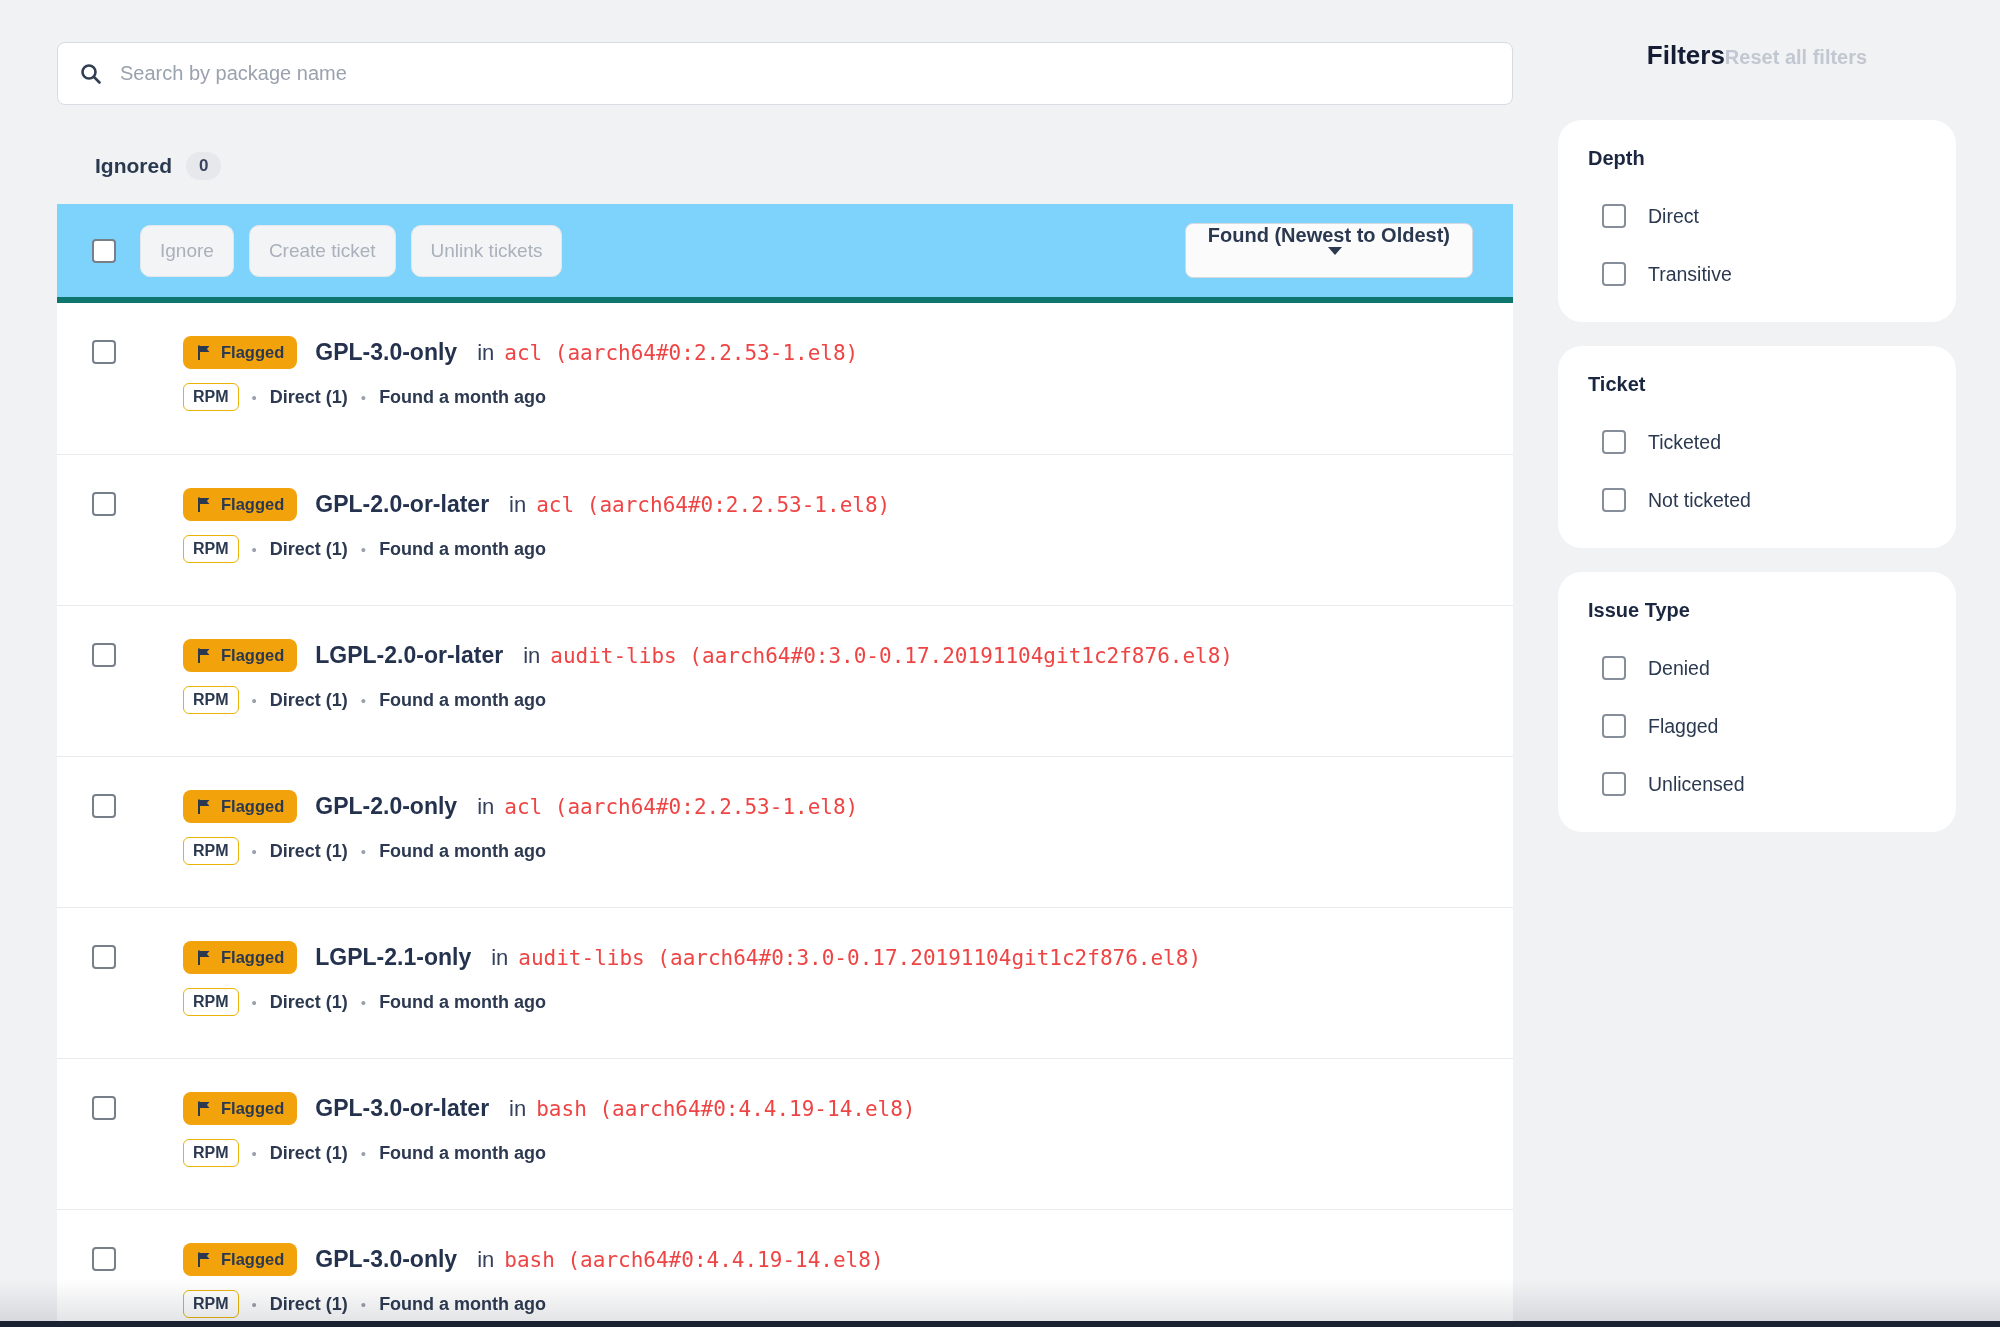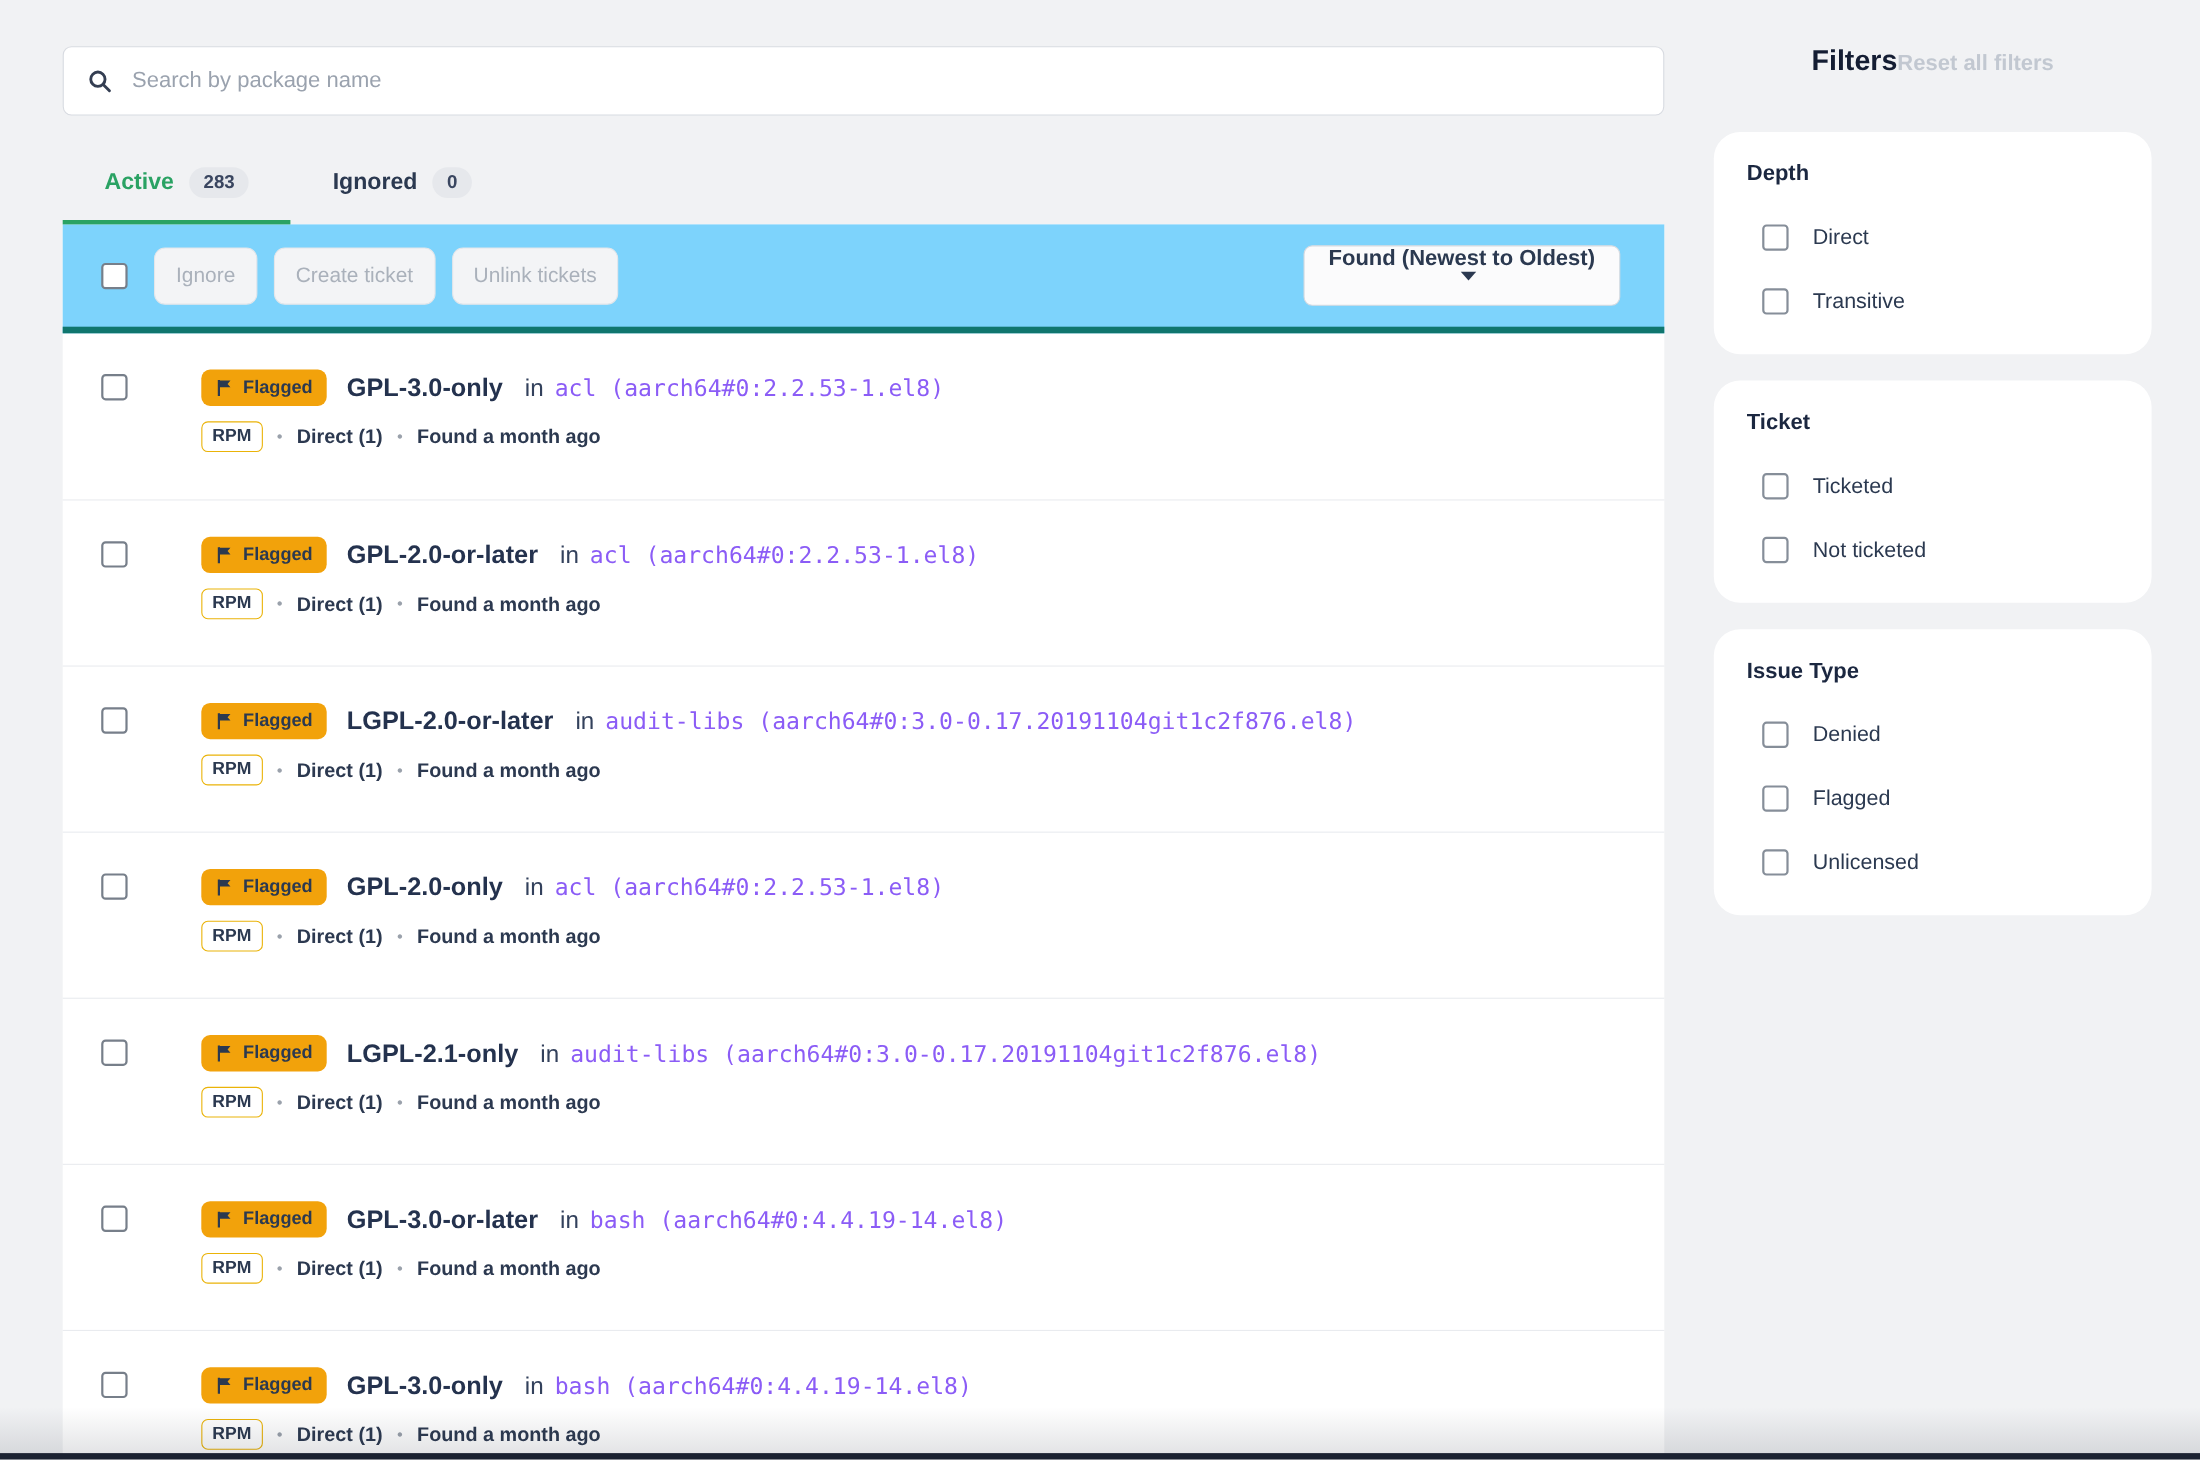--- a/index.html
+++ b/index.html
@@ -75,21 +75,21 @@
     display: inline-flex; align-items: center;
     background: #f2a20b; border-radius: 8px; padding: 7px 13px;
     font-size: 16.5px; font-weight: 700; color: #2b3950;
   }
   .flag-badge svg { width: 17px; height: 17px; margin-right: 8px; }
   .lic { margin-left: 18px; font-size: 23px; font-weight: 700; color: #24324e; }
   .conn { margin-left: 20px; font-size: 22px; font-weight: 400; color: #33415c; }
   .pkg {
     margin-left: 10px;
     font-family: "DejaVu Sans Mono", monospace;
-    font-size: 21px; color: #8b5cf6;
+    font-size: 21px; color: #ef4444;
   }
   .meta-line { display: flex; align-items: center; margin-top: 14px; }
   .rpm-pill {
     border: 1px solid #eab308; border-radius: 6px; background: #ffffff;
     padding: 4px 9px; font-size: 16px; font-weight: 700; color: #2b3950;
   }
   .dot { margin: 0 13px; color: #9aa1ab; font-size: 15px; }
   .meta-txt { font-size: 18px; font-weight: 600; color: #2c3950; }
 
   
@@ -126,24 +126,20 @@
 
   <div class="search-box">
     <svg class="search-icon" viewBox="0 0 22 22">
       <circle cx="9" cy="9" r="6.5" fill="none" stroke="#343e52" stroke-width="2.6"></circle>
       <line x1="14" y1="14" x2="19.5" y2="19.5" stroke="#343e52" stroke-width="2.6" stroke-linecap="round"></line>
     </svg>
     <input type="text" placeholder="Search by package name" style="">
   </div>
 
   <div class="tabs">
-    <div class="tab active">
-      <span>Active</span>
-      <span class="count-pill">283</span>
-    </div>
     <div class="tab">
       <span>Ignored</span>
       <span class="count-pill">0</span>
     </div>
   </div>
 
   <div class="list-card">
 
     <div class="toolbar">
       <span class="cb"></span>

